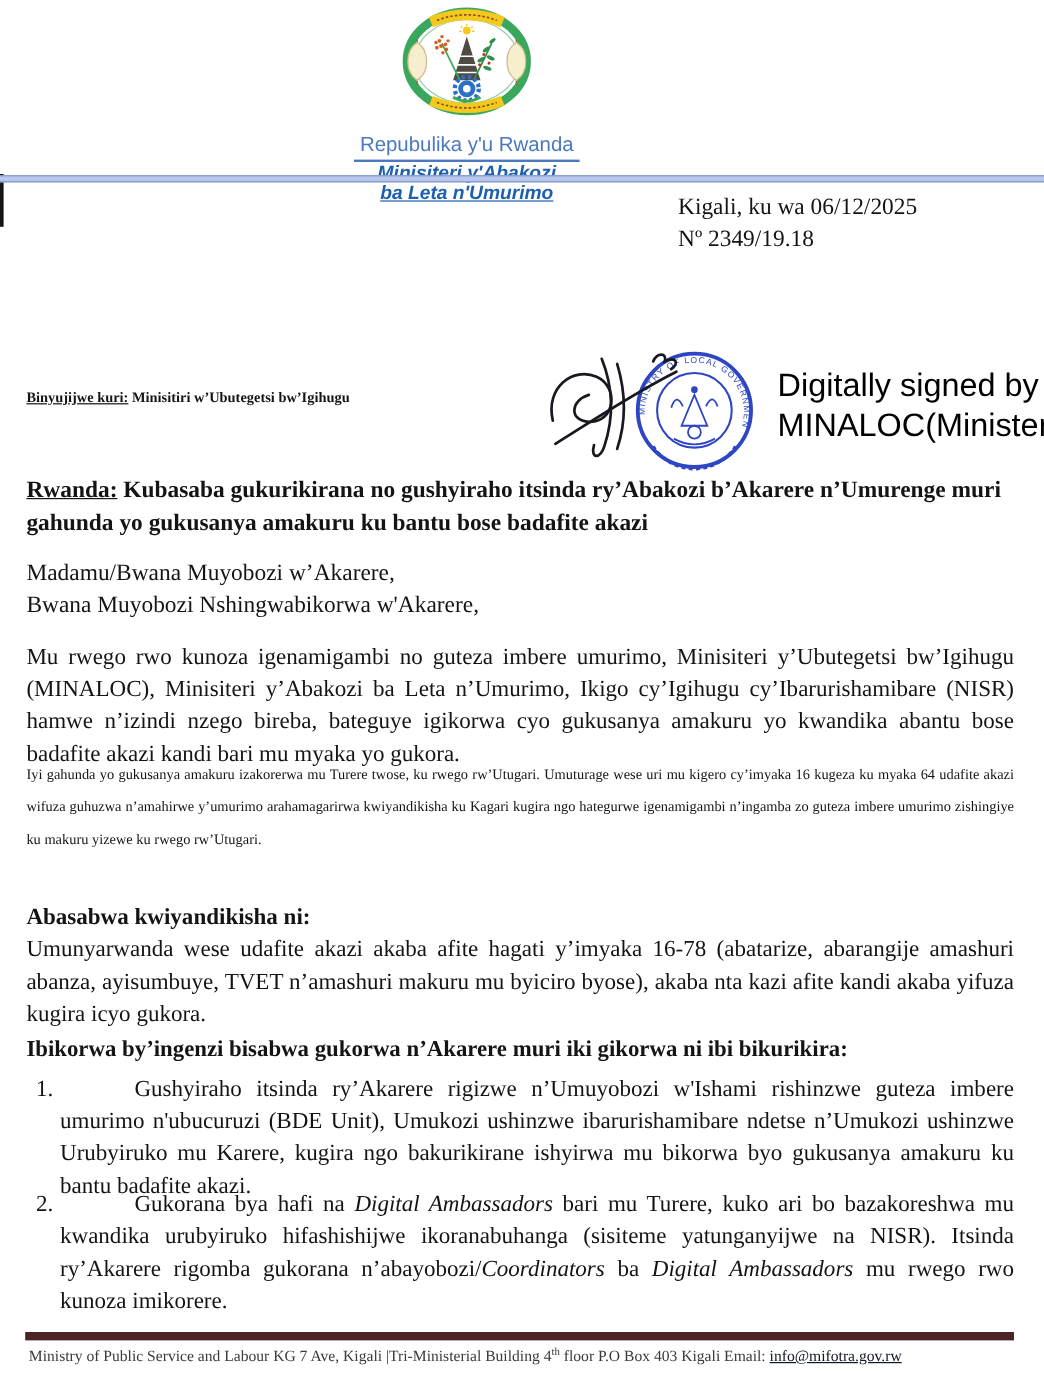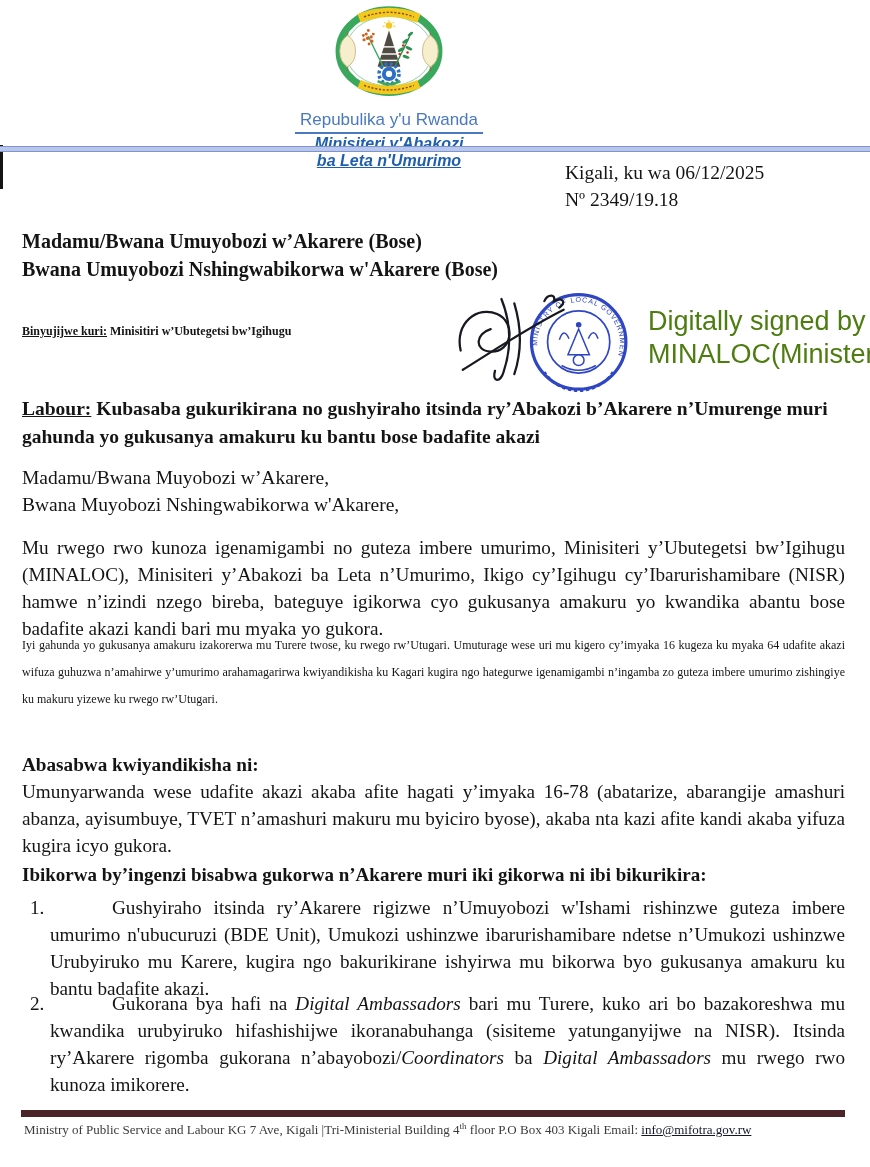--- a/index.html
+++ b/index.html
@@ -23,21 +23,21 @@
   .header-line{left:0;top:146px;width:870px;height:4px;background:#b9c7ec;border-top:1px solid #7e94cf;border-bottom:1px solid #7e94cf;}
   .edge-artifact{left:0;top:145px;width:3px;height:44px;background:#141414;}
   
   .dateline{left:565px;top:159px;font-size:19.5px;line-height:27px;}
   
   .recipients{left:22px;top:227px;font-size:20px;line-height:28px;font-weight:bold;}
   .through{left:22px;top:324px;font-size:12px;font-weight:bold;}
   
   .sig-graphic{left:452px;top:284px;width:204px;height:118px;}
   .digisign{left:648px;top:305px;width:220px;font-family:"Liberation Sans",sans-serif;
-            font-size:27px;line-height:33px;color:#4d7c0f;}
+            font-size:27px;line-height:33px;color:#000000;}
   
   .subject{left:22px;top:395px;width:823px;font-size:19.5px;line-height:28px;font-weight:bold;}
   .salutation{left:22px;top:464px;font-size:19.5px;line-height:27px;}
   .para1{left:22px;top:534px;width:823px;font-size:19.2px;line-height:27px;}
   .para2{left:22px;top:632px;width:823px;font-size:12px;line-height:27px;}
   .reg-block{left:22px;top:751px;width:823px;font-size:19.2px;line-height:27px;}
   .reg-block .heading{font-weight:bold;}
   .actions-heading{left:22px;top:864px;width:823px;font-size:19px;font-weight:bold;}
   .list-item{position:absolute;left:50px;width:795px;font-size:19.2px;line-height:27px;}
   .list-item .num{position:absolute;left:-20px;top:0;}
@@ -134,24 +134,20 @@
     <div class="ministry u">ba Leta n'Umurimo</div>
   </header>
 
   <div class="abs header-line"></div>
 
   <div class="abs dateline">
     <div>Kigali, ku wa 06/12/2025</div>
     <div>Nº 2349/19.18</div>
   </div>
 
-  <div class="abs recipients">
-    <div>Madamu/Bwana Umuyobozi w’Akarere (Bose)</div>
-    <div>Bwana Umuyobozi Nshingwabikorwa w'Akarere (Bose)</div>
-  </div>
 
   <div class="abs through">
     <span class="u">Binyujijwe kuri:</span><span> Minisitiri w’Ubutegetsi bw’Igihugu</span>
   </div>
 
   <div class="abs sig-graphic">
     <svg width="204" height="118" viewBox="0 0 190 110" aria-hidden="true">
 
       <g transform="translate(118,54)">
         <circle r="44" fill="none" stroke="#2f46c4" stroke-width="3"></circle>
@@ -182,21 +178,21 @@
       </g>
     </svg>
   </div>
 
   <div class="abs digisign">
     <div>Digitally signed by</div>
     <div>MINALOC(Minister)</div>
   </div>
 
   <p class="abs subject">
-    <span class="u">Labour:</span><span> Kubasaba gukurikirana no gushyiraho itsinda ry’Abakozi b’Akarere n’Umurenge muri gahunda yo gukusanya amakuru ku bantu bose badafite akazi</span>
+    <span class="u">Rwanda:</span><span> Kubasaba gukurikirana no gushyiraho itsinda ry’Abakozi b’Akarere n’Umurenge muri gahunda yo gukusanya amakuru ku bantu bose badafite akazi</span>
   </p>
 
   <div class="abs salutation">
     <div>Madamu/Bwana Muyobozi w’Akarere,</div>
     <div>Bwana Muyobozi Nshingwabikorwa w'Akarere,</div>
   </div>
 
   <p class="abs para1 justify">Mu rwego rwo kunoza igenamigambi no guteza imbere umurimo, Minisiteri y’Ubutegetsi bw’Igihugu (MINALOC), Minisiteri y’Abakozi ba Leta n’Umurimo, Ikigo cy’Igihugu cy’Ibarurishamibare (NISR) hamwe n’izindi nzego bireba, bateguye igikorwa cyo gukusanya amakuru yo kwandika abantu bose badafite akazi kandi bari mu myaka yo gukora.</p>
   <p class="abs para2 justify">Iyi gahunda yo gukusanya amakuru izakorerwa mu Turere twose, ku rwego rw’Utugari. Umuturage wese uri mu kigero cy’imyaka 16 kugeza ku myaka 64 udafite akazi wifuza guhuzwa n’amahirwe y’umurimo arahamagarirwa kwiyandikisha ku Kagari kugira ngo hategurwe igenamigambi n’ingamba zo guteza imbere umurimo zishingiye ku makuru yizewe ku rwego rw’Utugari.</p>
 

